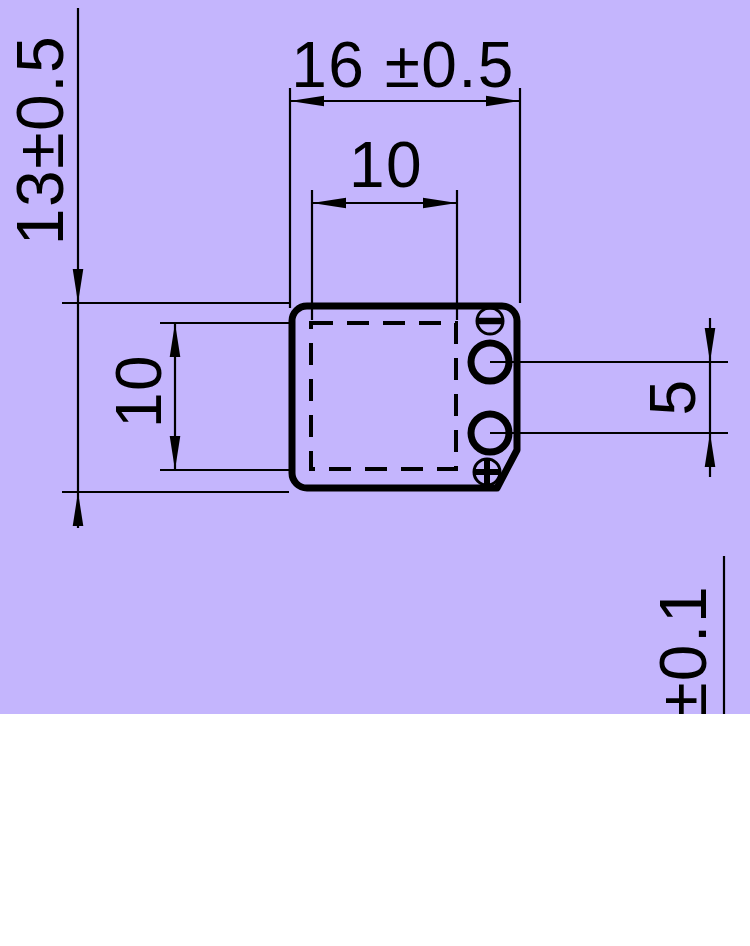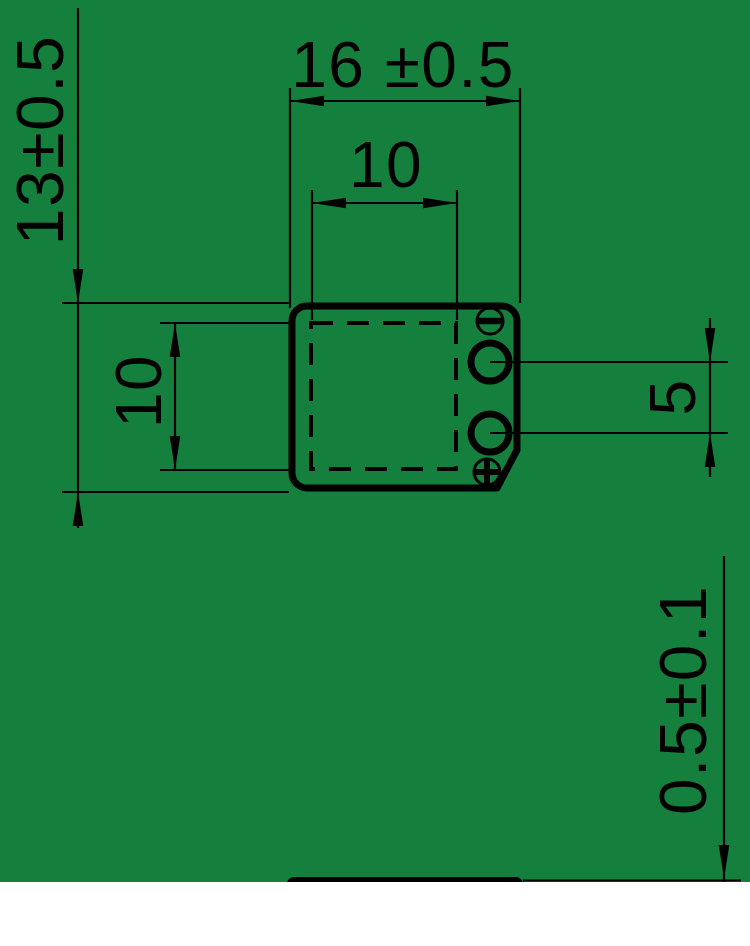--- a/index.html
+++ b/index.html
@@ -1,16 +1,16 @@
 <!DOCTYPE html>
 <html><head>
 <meta charset="utf-8">
 <style>
   html,body{margin:0;padding:0;background:#ffffff;}
-  .stage{position:relative;width:750px;height:882px;background:#15803d;overflow:hidden;}
+  .stage{position:relative;width:750px;height:714px;background:#c4b5fd;overflow:hidden;}
   svg{display:block;}
   .outline{stroke:#000000;stroke-width:7;fill:none;stroke-linejoin:round;}
   .dash{stroke:#000000;stroke-width:4;fill:none;stroke-dasharray:22 14;}
   .pin{stroke:#000000;stroke-width:7;fill:none;}
   .marker{stroke:#000000;stroke-width:3;fill:none;}
   .sym{stroke:#000000;stroke-width:6;fill:none;stroke-linecap:butt;}
   .thin{stroke:#000000;stroke-width:2.2;fill:none;stroke-linecap:butt;}
   .arrow{fill:#000000;stroke:none;}
   .dimtext{font-family:"Liberation Sans","DejaVu Sans",sans-serif;font-size:64px;fill:#000000;letter-spacing:1.5px;}
   .dimtext.big{font-size:66px;}

